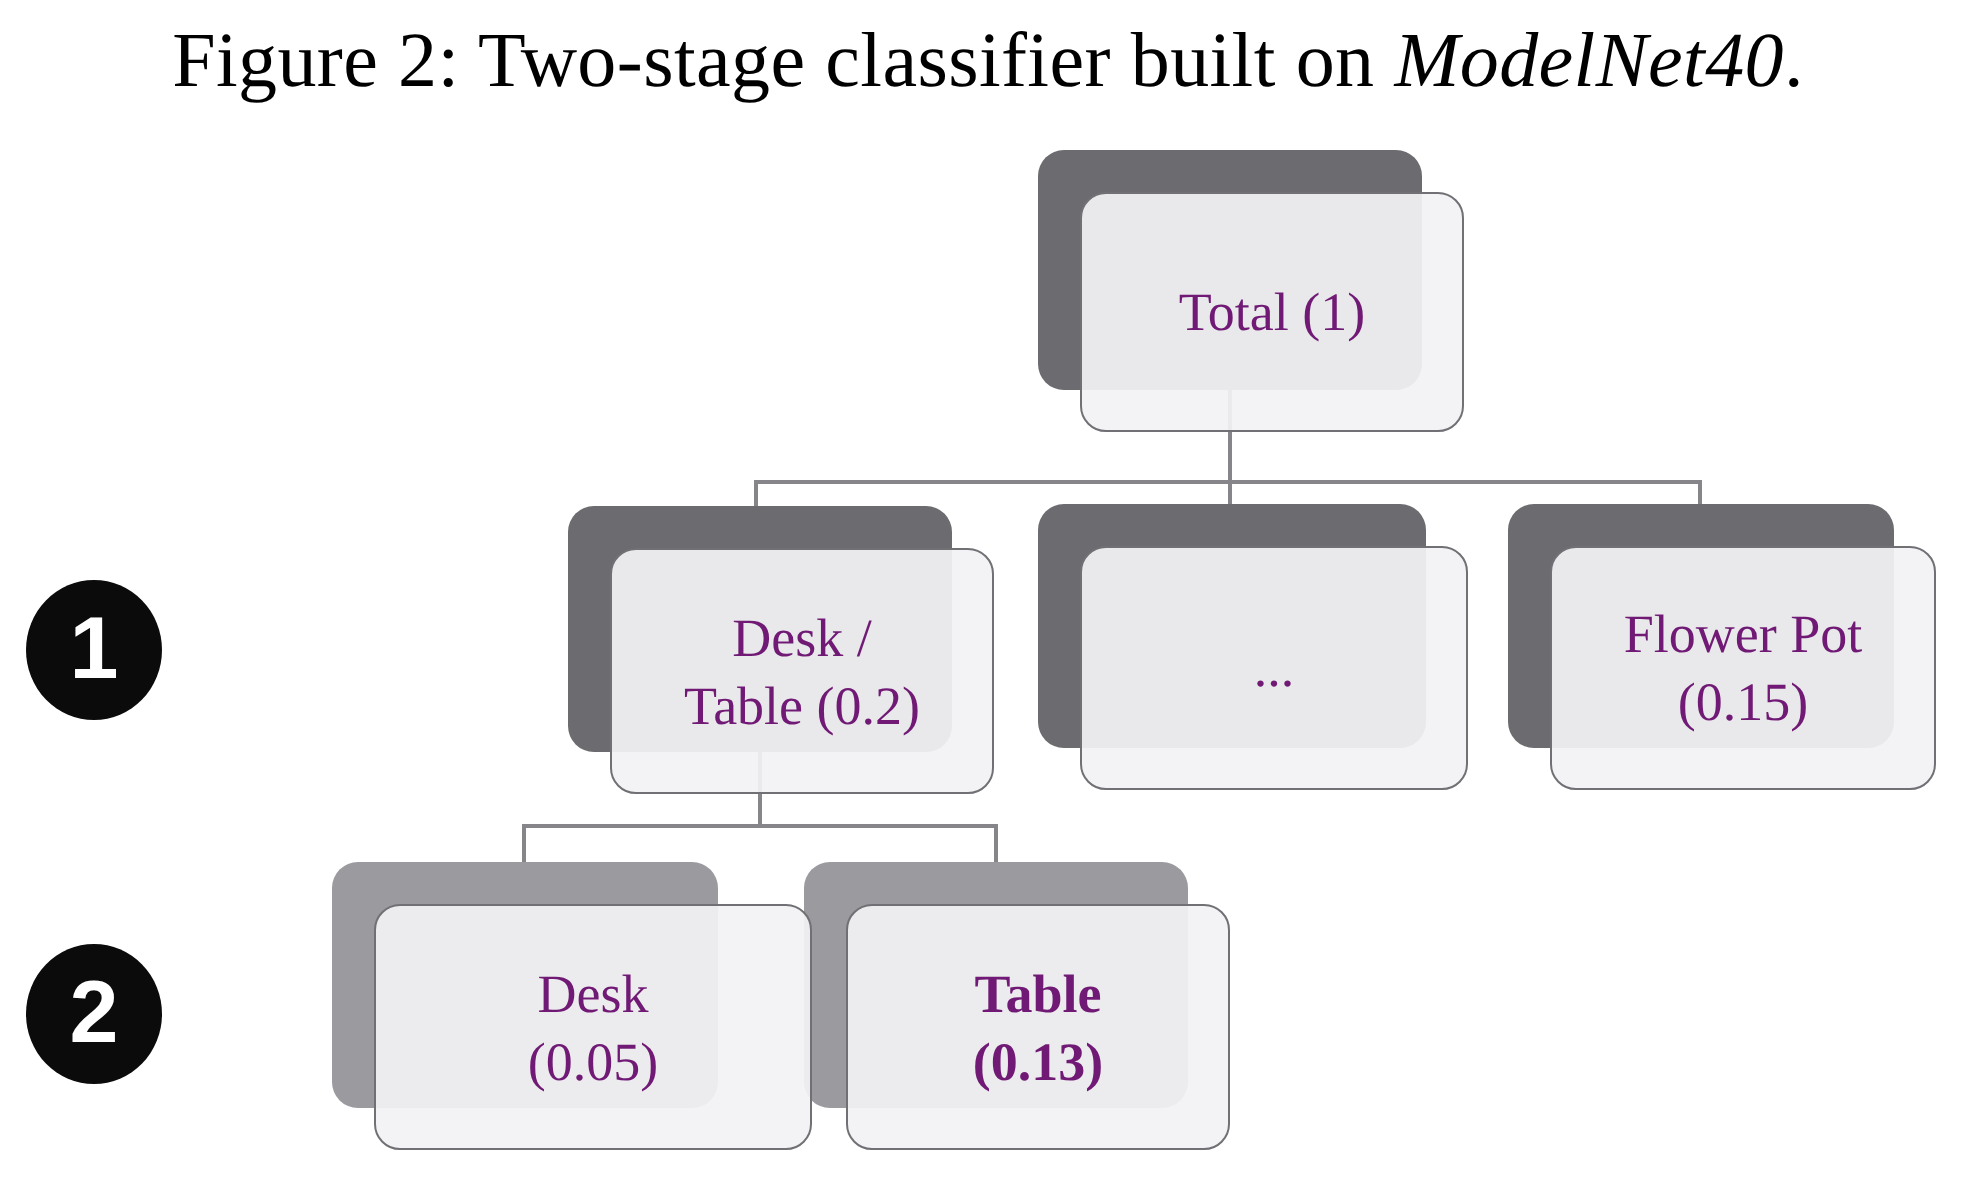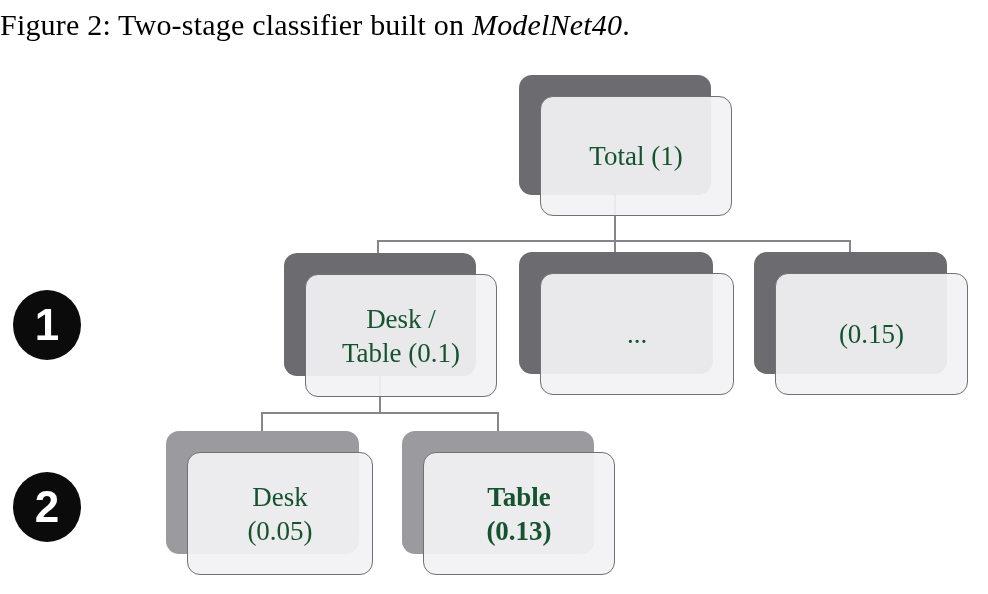--- a/index.html
+++ b/index.html
@@ -10,21 +10,22 @@
     background: #ffffff;
     overflow: hidden;
     font-family: "Liberation Serif", serif;
   }
 
   
   .caption {
     position: absolute;
     top: 8px; left: 0;
     width: 100%;
-    font-size: 30px;
+    text-align: center;
+    font-size: 39px;
     color: #000000;
     letter-spacing: 0.2px;
   }
   .caption .it { font-style: italic; }
 
   
   .conn {
     position: absolute;
     background: #85858a;
     z-index: 1;
@@ -46,21 +47,21 @@
     border-radius: 13px;
     background: rgba(242, 242, 244, 0.93);
     z-index: 3;
     display: flex;
     flex-direction: column;
     align-items: center;
     justify-content: center;
     text-align: center;
     font-size: 27px;
     line-height: 34px;
-    color: #14532d;
+    color: #701a75;
     box-sizing: border-box;
   }
   .card span { display: block; }
 
   
   .badge {
     position: absolute;
     width: 68px; height: 70px;
     border-radius: 50%;
     background: #0b0b0b;
@@ -94,35 +95,36 @@
   <div class="conn" style="left:497px; top:412px; width:2px;  height:22px;"></div>
 
   <div class="shadow dark" style="left:519px; top:75px;  width:192px; height:120px;"></div>
   <div class="card" style="left:540px; top:96px;  width:192px; height:120px;">
     <span>Total (1)</span>
   </div>
 
   <div class="shadow dark" style="left:284px; top:253px; width:192px; height:123px;"></div>
   <div class="card" style="left:305px; top:274px; width:192px; height:123px;">
     <span>Desk /</span>
-    <span>Table (0.1)</span>
+    <span>Table (0.2)</span>
   </div>
 
   <div class="shadow dark" style="left:519px; top:252px; width:194px; height:122px;"></div>
   <div class="card" style="left:540px; top:273px; width:194px; height:122px;">
     <span>...</span>
   </div>
 
   <div class="shadow dark" style="left:754px; top:252px; width:193px; height:122px;"></div>
   <div class="card" style="left:775px; top:273px; width:193px; height:122px;">
+    <span>Flower Pot</span>
     <span>(0.15)</span>
   </div>
 
   <div class="shadow light" style="left:166px; top:431px; width:193px; height:123px;"></div>
-  <div class="card" style="left:187px; top:452px; width:186px; height:123px;">
+  <div class="card" style="left:187px; top:452px; width:219px; height:123px;">
     <span>Desk</span>
     <span>(0.05)</span>
   </div>
 
   <div class="shadow light" style="left:402px; top:431px; width:192px; height:123px;"></div>
   <div class="card" style="left:423px; top:452px; width:192px; height:123px;font-weight:bold;">
     <span>Table</span>
     <span>(0.13)</span>
   </div>
 

